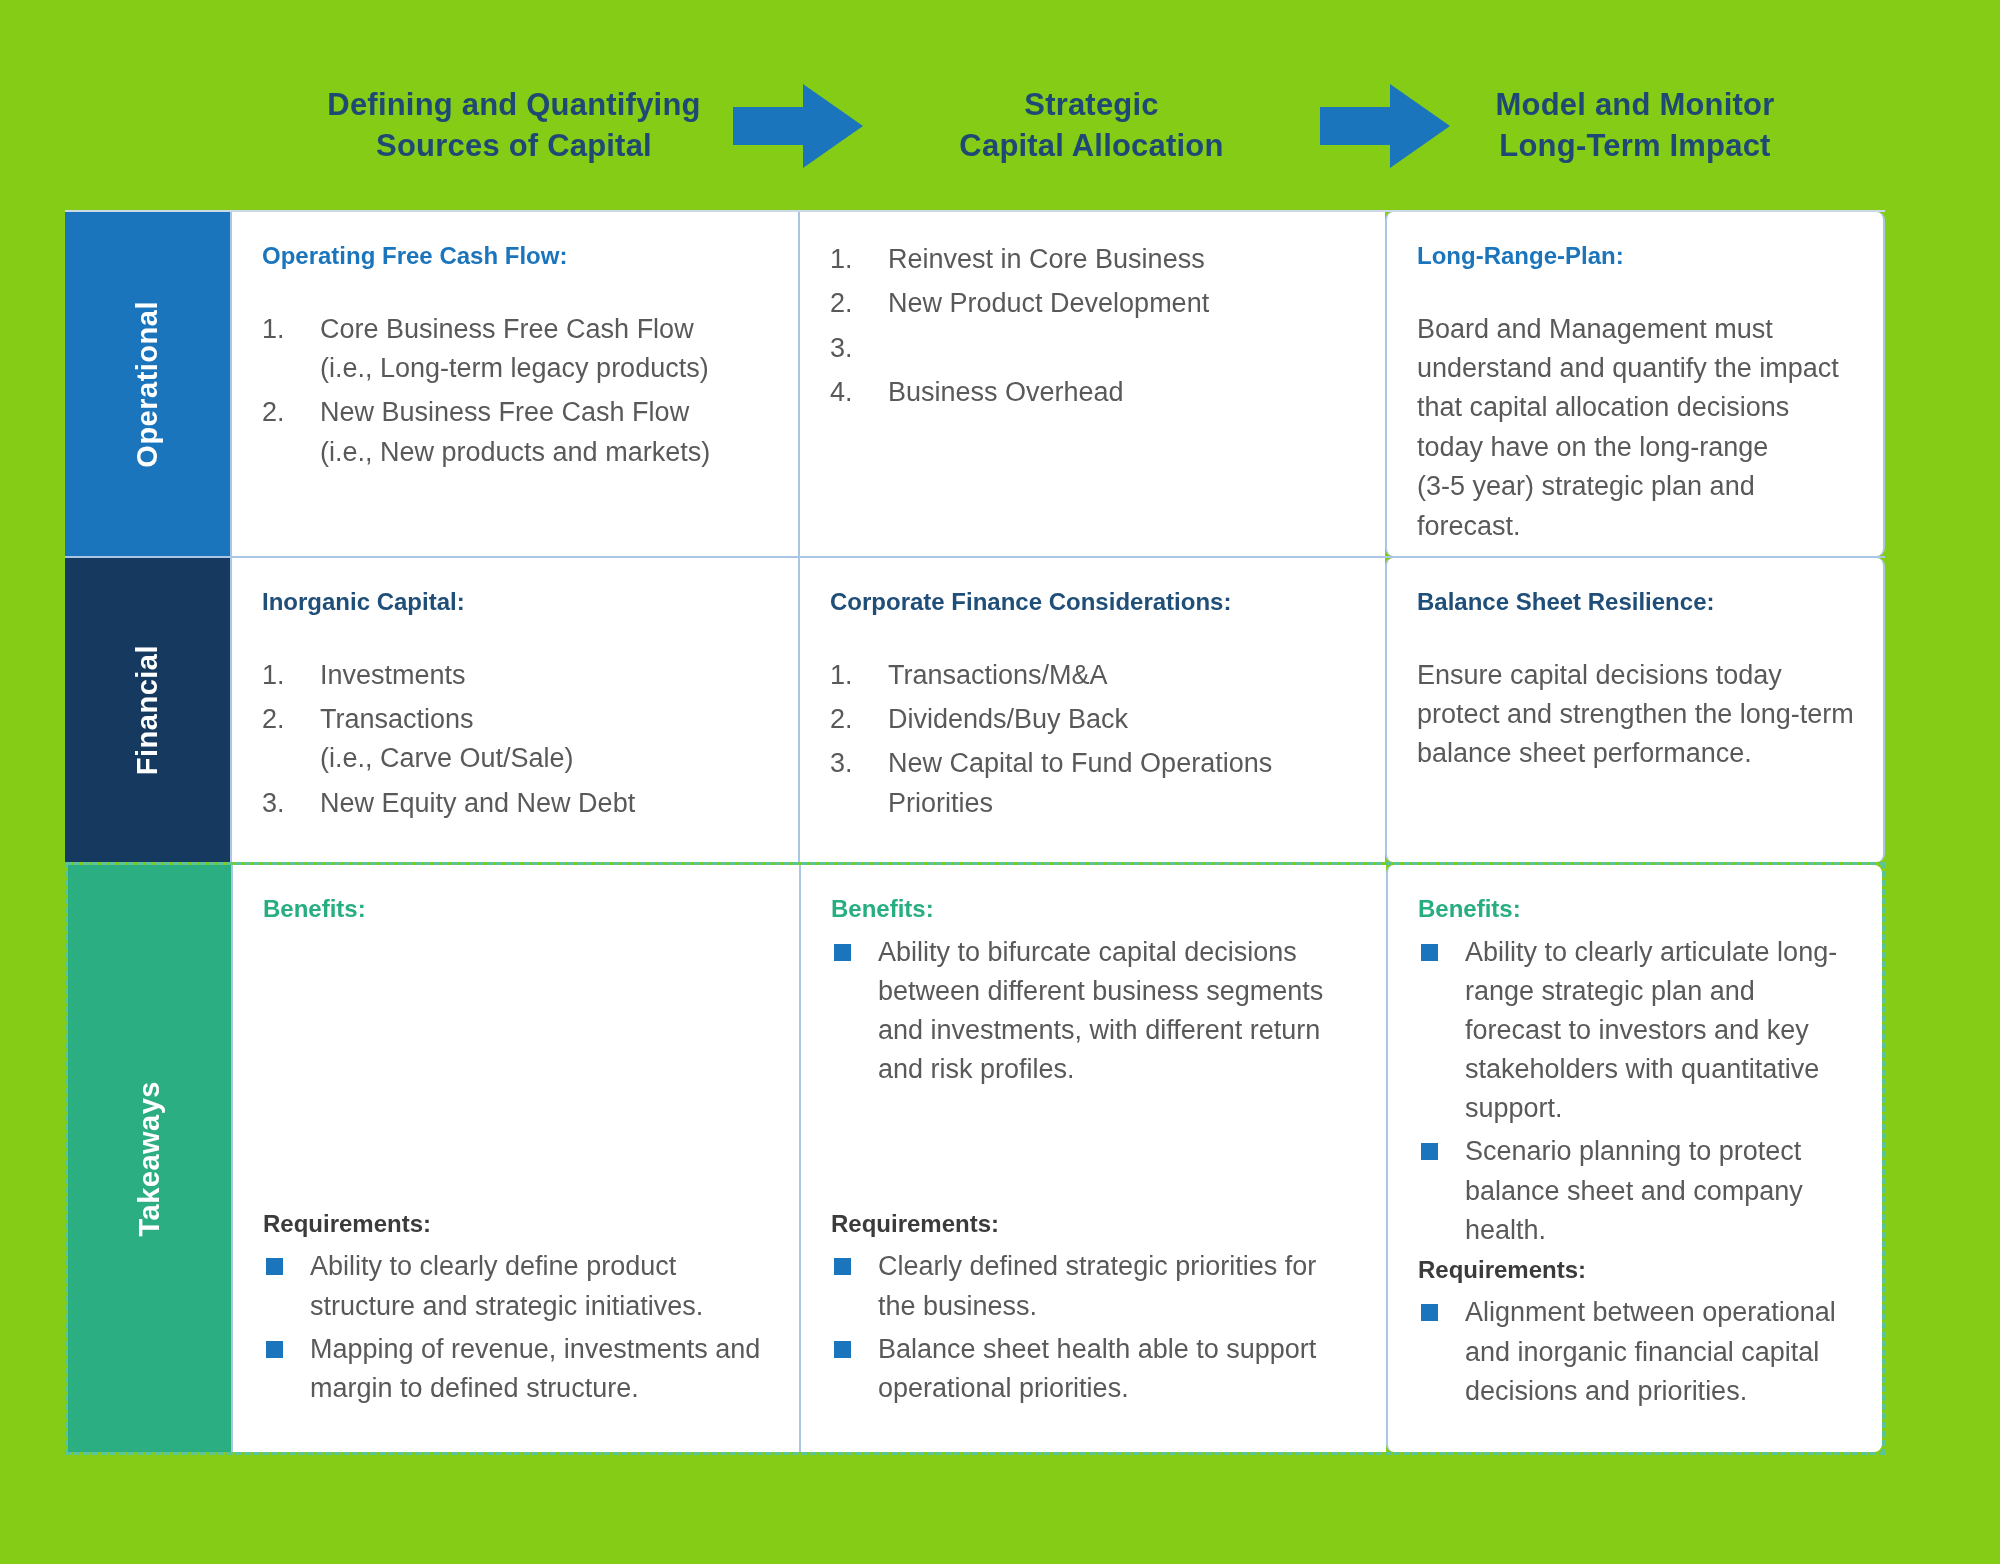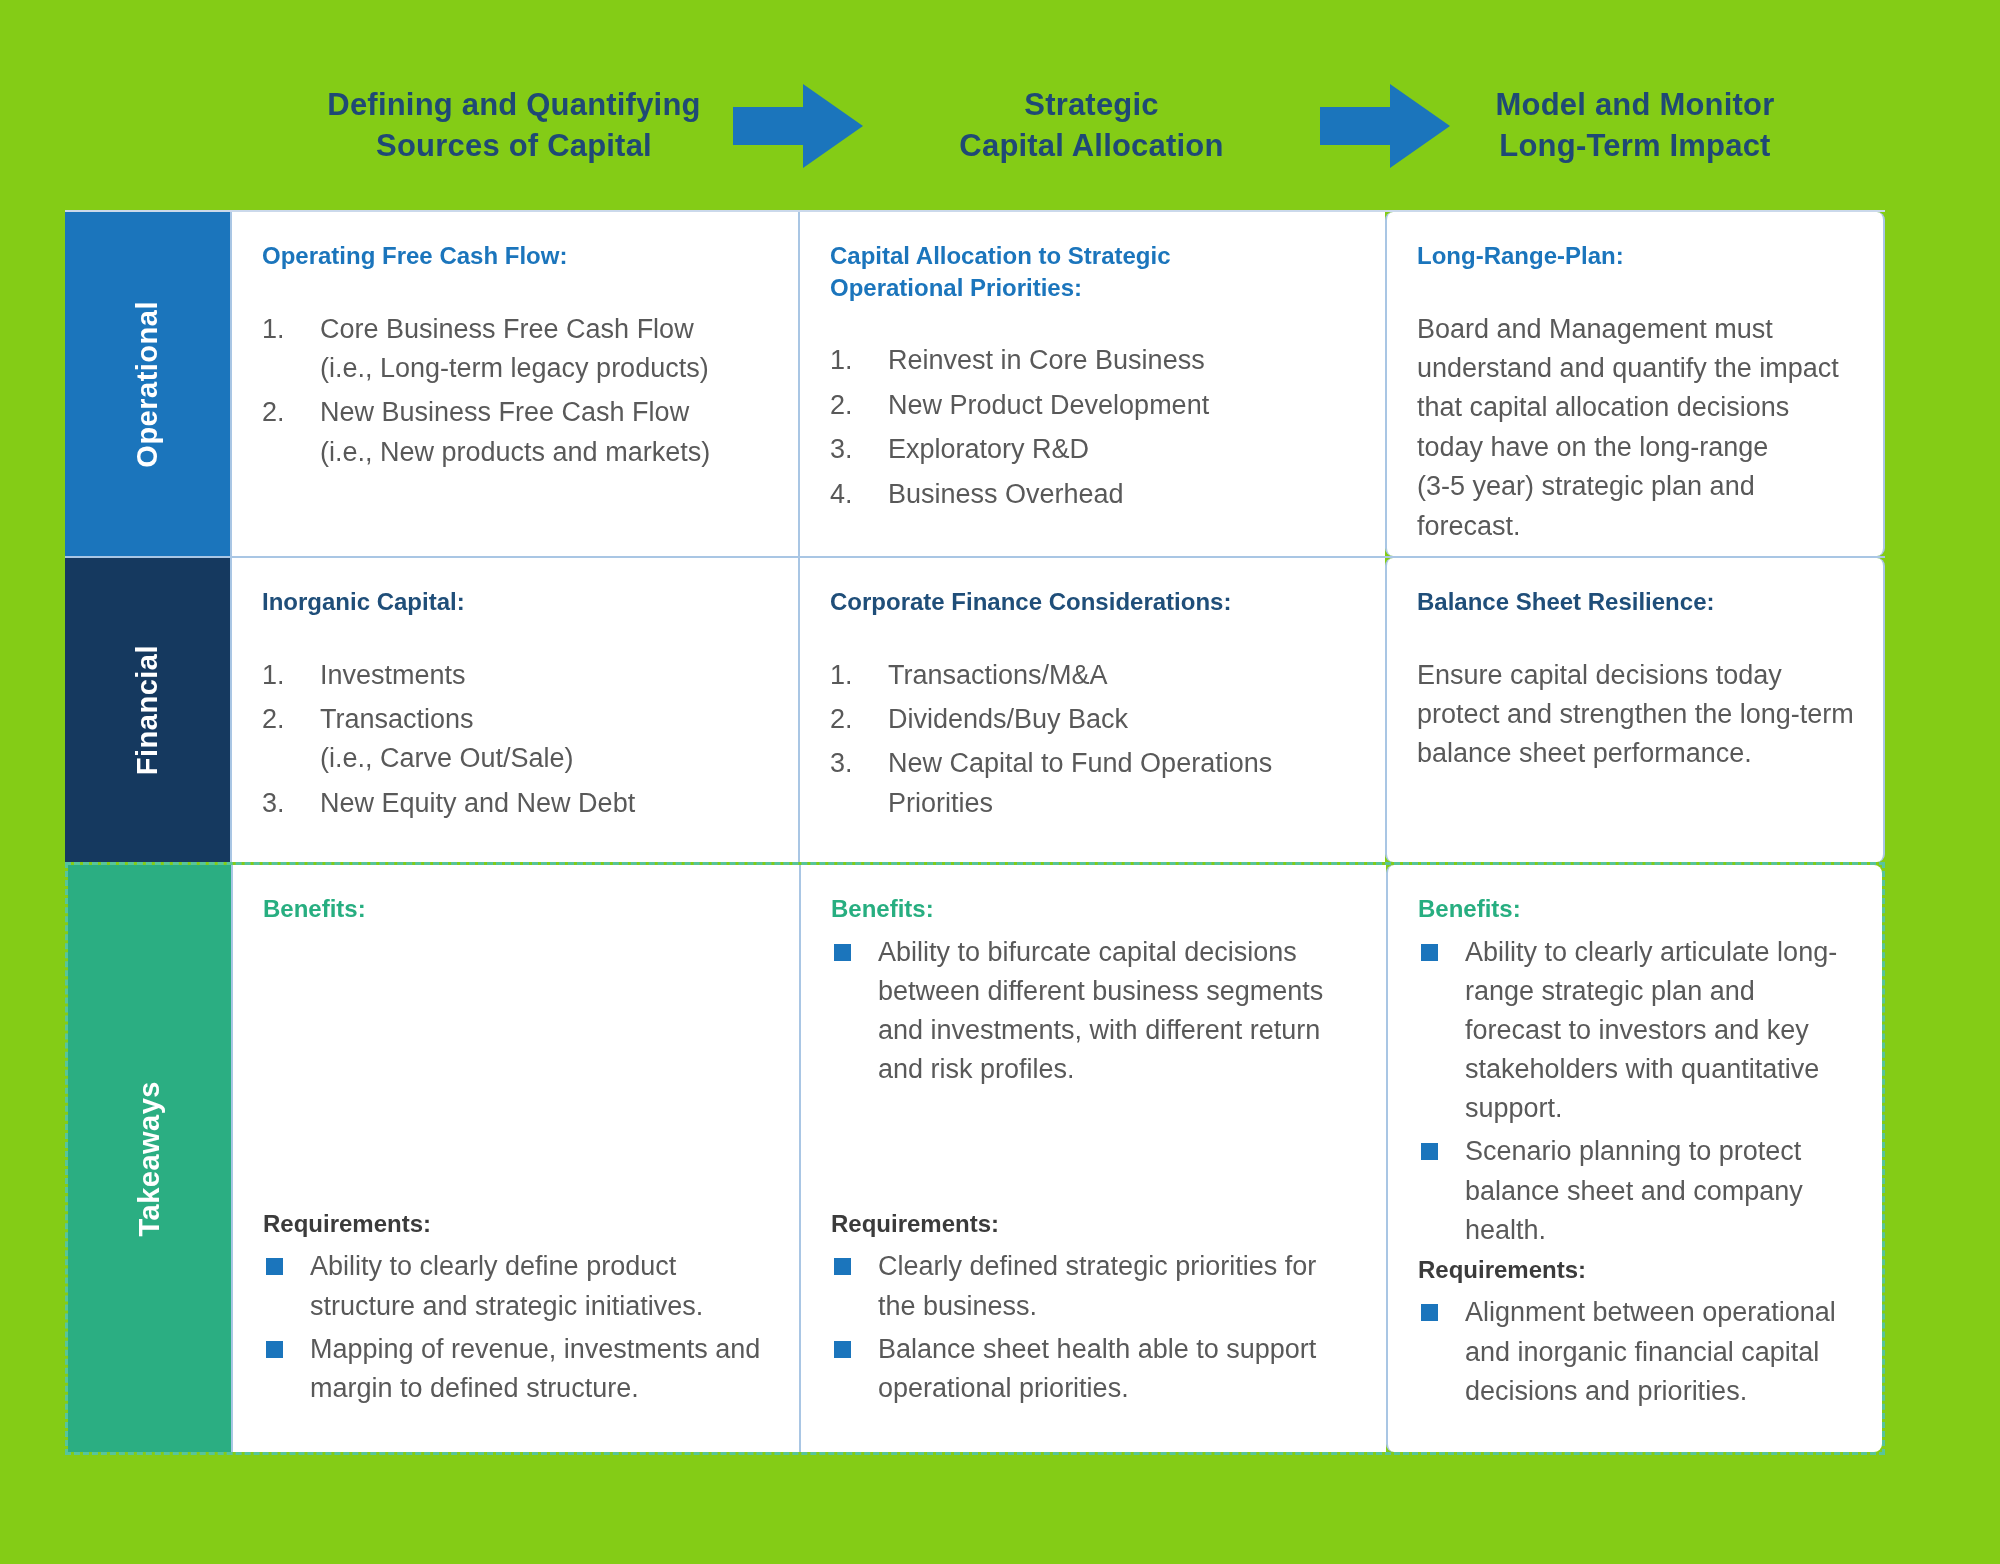--- a/index.html
+++ b/index.html
@@ -96,34 +96,31 @@
 (i.e., Long-term legacy products)</span>
           </div>
           <div class="num-item">
             <span class="num">2.</span>
             <span class="txt">New Business Free Cash Flow
 (i.e., New products and markets)</span>
           </div>
         </div>
       </div>
       <div class="cell c2">
-        <div class="cell-title bright">Capital Allocation to Strategic
-Operational Priorities:</div>
         <div class="num-list">
           <div class="num-item">
             <span class="num">1.</span>
             <span class="txt">Reinvest in Core Business</span>
           </div>
           <div class="num-item">
             <span class="num">2.</span>
             <span class="txt">New Product Development</span>
           </div>
           <div class="num-item">
             <span class="num">3.</span>
-            <span class="txt">Exploratory R&amp;D</span>
           </div>
           <div class="num-item">
             <span class="num">4.</span>
             <span class="txt">Business Overhead</span>
           </div>
         </div>
       </div>
       <div class="cell c3">
         <div class="cell-title bright">Long-Range-Plan:</div>
         <p class="body-text">Board and Management must understand and quantify the impact that capital allocation decisions today have on the long-range

